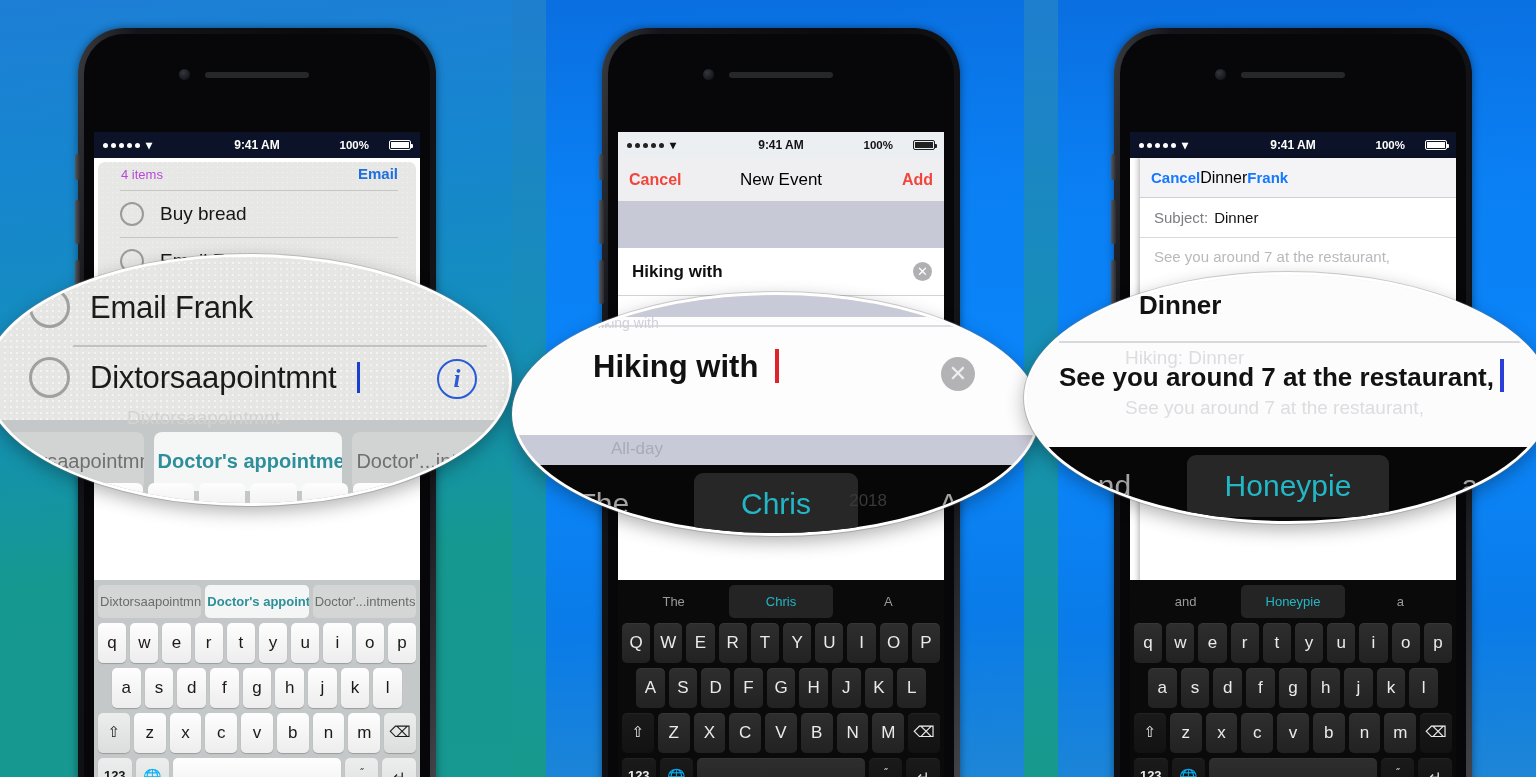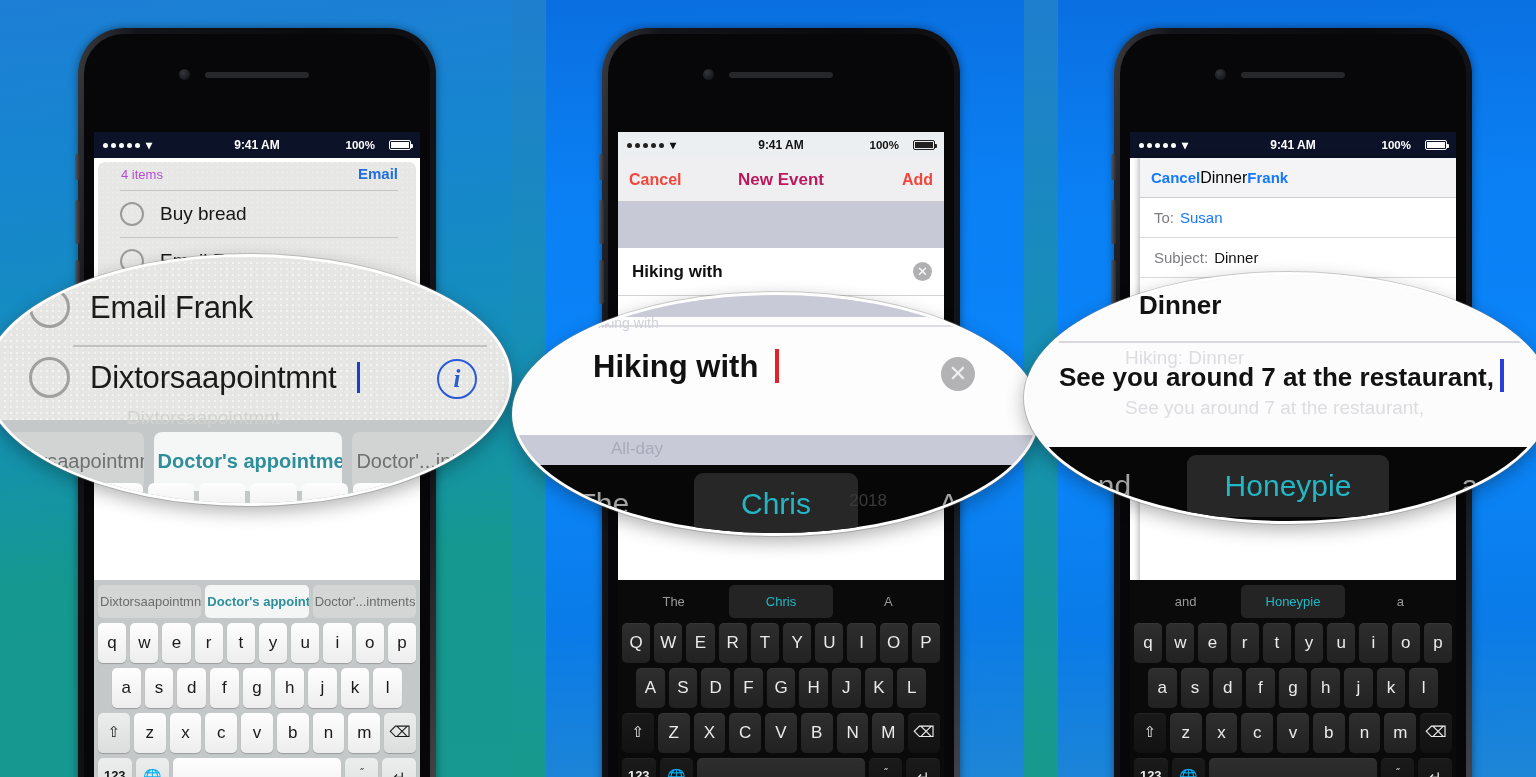--- a/index.html
+++ b/index.html
@@ -44,21 +44,21 @@
   
   .statusbar { position:relative; height:26px; display:flex; align-items:center;
                padding:0 9px; color:#fff; font-size:11.5px; font-weight:bold; }
   .sb-dark  { background:#0c1328; }
   .sb-light { background:#eceff2; color:#111; }
   .sb-left { display:flex; align-items:center; gap:3px; }
   .dot { width:5px; height:5px; border-radius:50%; background:#fff; display:inline-block; }
   .sb-light .dot { background:#222; }
   .wifi { margin-left:3px; font-size:12px; line-height:1; }
   .sb-time { position:absolute; left:0; right:0; text-align:center; font-size:12px; font-weight:bold; }
-  .sb-right { margin-left:auto; display:flex; align-items:center; gap:14px; position:relative; z-index:2;}
+  .sb-right { margin-left:auto; display:flex; align-items:center; gap:20px; position:relative; z-index:2;}
   .batt { width:22px; height:10px; border:1.3px solid #fff; border-radius:2px; position:relative;
           padding:1px; }
   .sb-light .batt { border-color:#222; }
   .batt i { display:block; width:100%; height:100%; background:#fff; }
   .sb-light .batt i { background:#222; }
   .batt::after { content:""; position:absolute; right:-3px; top:3px; width:2px; height:4px;
                  background:#fff; border-radius:0 1px 1px 0;}
   .sb-light .batt::after { background:#222; }
 
   
@@ -76,21 +76,21 @@
   .todo-row { display:flex; align-items:center; gap:16px; padding:11px 18px 0 22px; }
   .circ { width:24px; height:24px; border-radius:50%; border:2px solid #9b9b99; flex:none; }
   .todo-text { font-size:19px; color:#171717; }
 
   
   .nav { height:44px; display:flex; align-items:center; padding:0 11px;
          background:#efeff1; border-bottom:1px solid #c9c9cc; position:relative;}
   .nav .lbl { font-size:16px; font-weight:bold; }
   .nav .red { color:#f0463c; }
   .nav .ttl { position:absolute; left:0; right:0; text-align:center; font-size:17px;
-              font-weight:bold; color:#be185d; }
+              font-weight:normal; color:#000000; }
   .nav .r { margin-left:auto; position:relative; z-index:2;}
   .grayband { height:46px; background:#c8c9d6; }
   .field { height:48px; background:#fff; display:flex; align-items:center; padding:0 12px 0 14px;
            border-bottom:1px solid #d3d3d6; }
   .field .ftxt { font-size:17px; font-weight:bold; color:#111; }
   .clearx { margin-left:auto; width:19px; height:19px; border-radius:50%; background:#b0b0b2;
             color:#fff; font-size:13px; line-height:19px; text-align:center; }
   .allday { height:42px; background:#c8c9d6; display:flex; align-items:center; padding-left:14px;
             font-size:15px; color:#55566a; }
   .mailsheet { position:absolute; left:10px; right:0; top:26px; bottom:0; background:#fff;
@@ -439,24 +439,20 @@
         </div>
         <div style="height:12px;background:#b9b9bb;margin:0 12px"></div>
 
         <div class="mailsheet">
           <div class="mnav">
             <span class="lbl" style="color:#1678ff;font-weight:bold;font-size:15px">Cancel</span>
             <span class="ttl">Dinner</span>
             <span class="lbl r" style="color:#1678ff;font-weight:bold;font-size:15px">Frank</span>
           </div>
           <div class="mrow">
-            <span class="k">To:</span>
-            <span class="v">Susan</span>
-          </div>
-          <div class="mrow">
             <span class="k">Subject:</span>
             <span class="vb">Dinner</span>
           </div>
           <div class="mbody">See you around 7 at the restaurant,</div>
         </div>
 
         <div class="kb dark">
           <div class="predbar">
             <div class="pred">and</div>
             <div class="pred mid">Honeypie</div>

